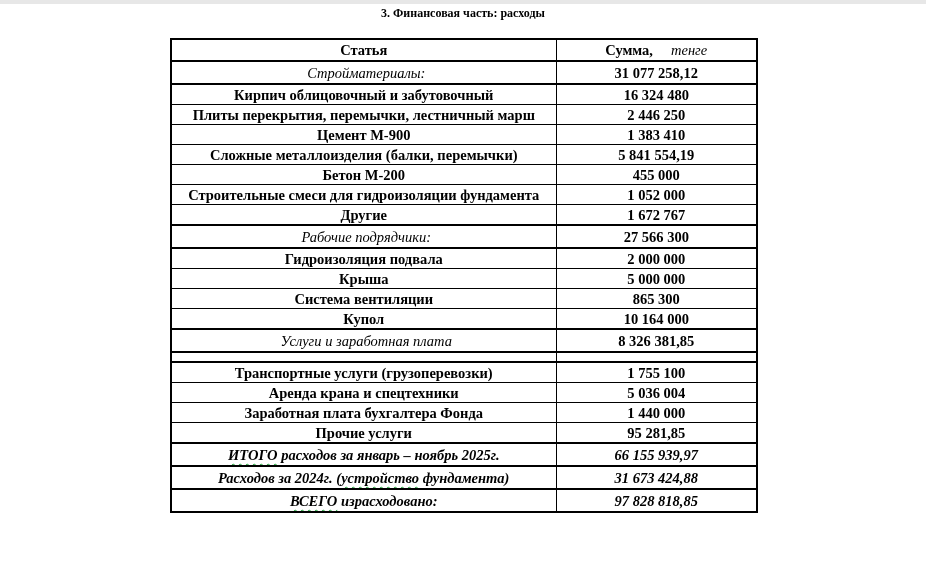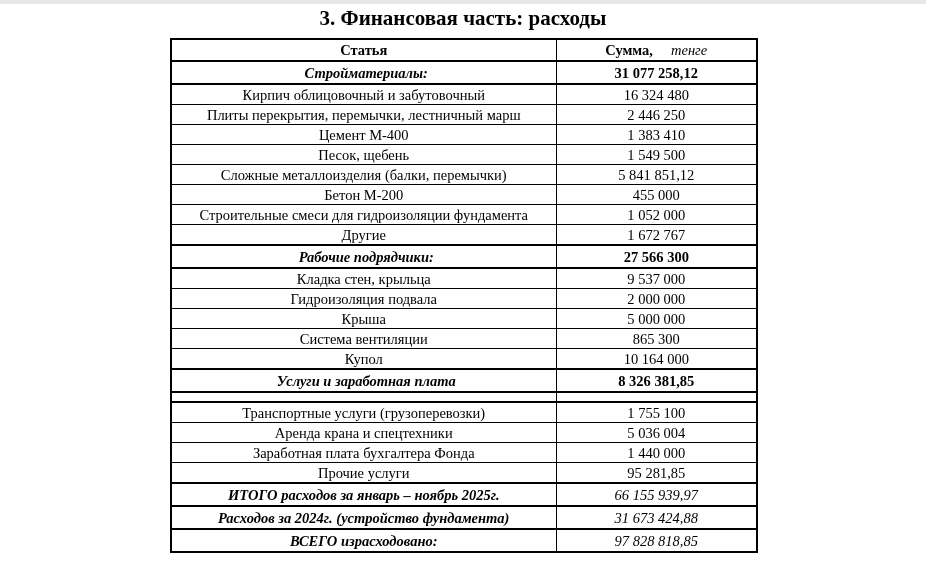--- a/index.html
+++ b/index.html
@@ -16,64 +16,65 @@
     position: absolute;
     left: 0; top: 0;
     width: 926px; height: 4px;
     background: #e7e7e7;
   }
   .doc-title {
     position: absolute;
     left: 0; top: 6px;
     width: 926px;
     text-align: center;
-    font-size: 21px;
+    font-size: 12px;
     font-weight: bold;
   }
   .table-wrap {
     position: absolute;
     left: 170px;
     top: 38px;
     width: 586px;
   }
   table.fin {
     border-collapse: collapse;
     width: 100%;
     table-layout: fixed;
   }
   table.fin td, table.fin th {
     border: 1px solid #000000;
     padding: 0 4px;
     text-align: center;
     vertical-align: middle;
     font-size: 14.5px;
-    font-weight: normal;
+    font-weight: bold;
     line-height: 18px;
     height: 19px;
     overflow: hidden;
     white-space: nowrap;
   }
   table.fin { border: 2px solid #000000; }
   col.c1 { width: 385px; }
   col.c2 { width: 201px; }
 
   tr.hdr td { font-weight: bold; height: 20px; }
   tr.hdr .unit-italic { font-style: italic; font-weight: normal; margin-left: 18px; }
 
   tr.section td { border-top-width: 2px; border-bottom-width: 2px; height: 21px; }
-  tr.section td.lbl { font-weight: bold; font-style: italic; padding-left: 9px; }
+  tr.section td.lbl { font-weight: normal; font-style: italic; padding-left: 9px; }
   tr.section td.val { font-weight: bold; border-radius: 11px; }
 
   tr.total td { border-top-width: 2px; border-bottom-width: 2px; height: 21px; }
   tr.total td.lbl { font-weight: bold; font-style: italic; }
-  tr.total td.val { font-weight: normal; font-style: italic; }
+  tr.total td.val { font-weight: bold; font-style: italic; }
 
   tr.spacer td { height: 8px; padding: 0; border-top-width: 2px; border-bottom-width: 2px; }
 
   .squiggle {
+    text-decoration: underline;
     text-decoration-style: wavy;
     text-decoration-color: #1aa034;
     text-decoration-thickness: 1px;
     text-underline-offset: 3px;
     text-decoration-skip-ink: none;
   }
 </style>
 </head>
 <body>
 
@@ -100,50 +101,42 @@
         </tr>
         <tr class="item">
           <td class="lbl">Кирпич облицовочный и забутовочный</td>
           <td class="val">16 324 480</td>
         </tr>
         <tr class="item">
           <td class="lbl">Плиты перекрытия, перемычки, лестничный марш</td>
           <td class="val">2 446 250</td>
         </tr>
         <tr class="item">
-          <td class="lbl">Цемент М-400</td>
+          <td class="lbl">Цемент М-900</td>
           <td class="val">1 383 410</td>
         </tr>
         <tr class="item">
-          <td class="lbl">Песок, щебень</td>
-          <td class="val">1 549 500</td>
-        </tr>
-        <tr class="item">
           <td class="lbl">Сложные металлоизделия (балки, перемычки)</td>
-          <td class="val">5 841 851,12</td>
+          <td class="val">5 841 554,19</td>
         </tr>
         <tr class="item">
           <td class="lbl">Бетон М-200</td>
           <td class="val">455 000</td>
         </tr>
         <tr class="item">
           <td class="lbl">Строительные смеси для гидроизоляции фундамента</td>
           <td class="val">1 052 000</td>
         </tr>
         <tr class="item">
           <td class="lbl">Другие</td>
           <td class="val">1 672 767</td>
         </tr>
         <tr class="section">
           <td class="lbl">Рабочие подрядчики:</td>
           <td class="val">27 566 300</td>
-        </tr>
-        <tr class="item">
-          <td class="lbl">Кладка стен, крыльца</td>
-          <td class="val">9 537 000</td>
         </tr>
         <tr class="item">
           <td class="lbl">Гидроизоляция подвала</td>
           <td class="val">2 000 000</td>
         </tr>
         <tr class="item">
           <td class="lbl">Крыша</td>
           <td class="val">5 000 000</td>
         </tr>
         <tr class="item">

